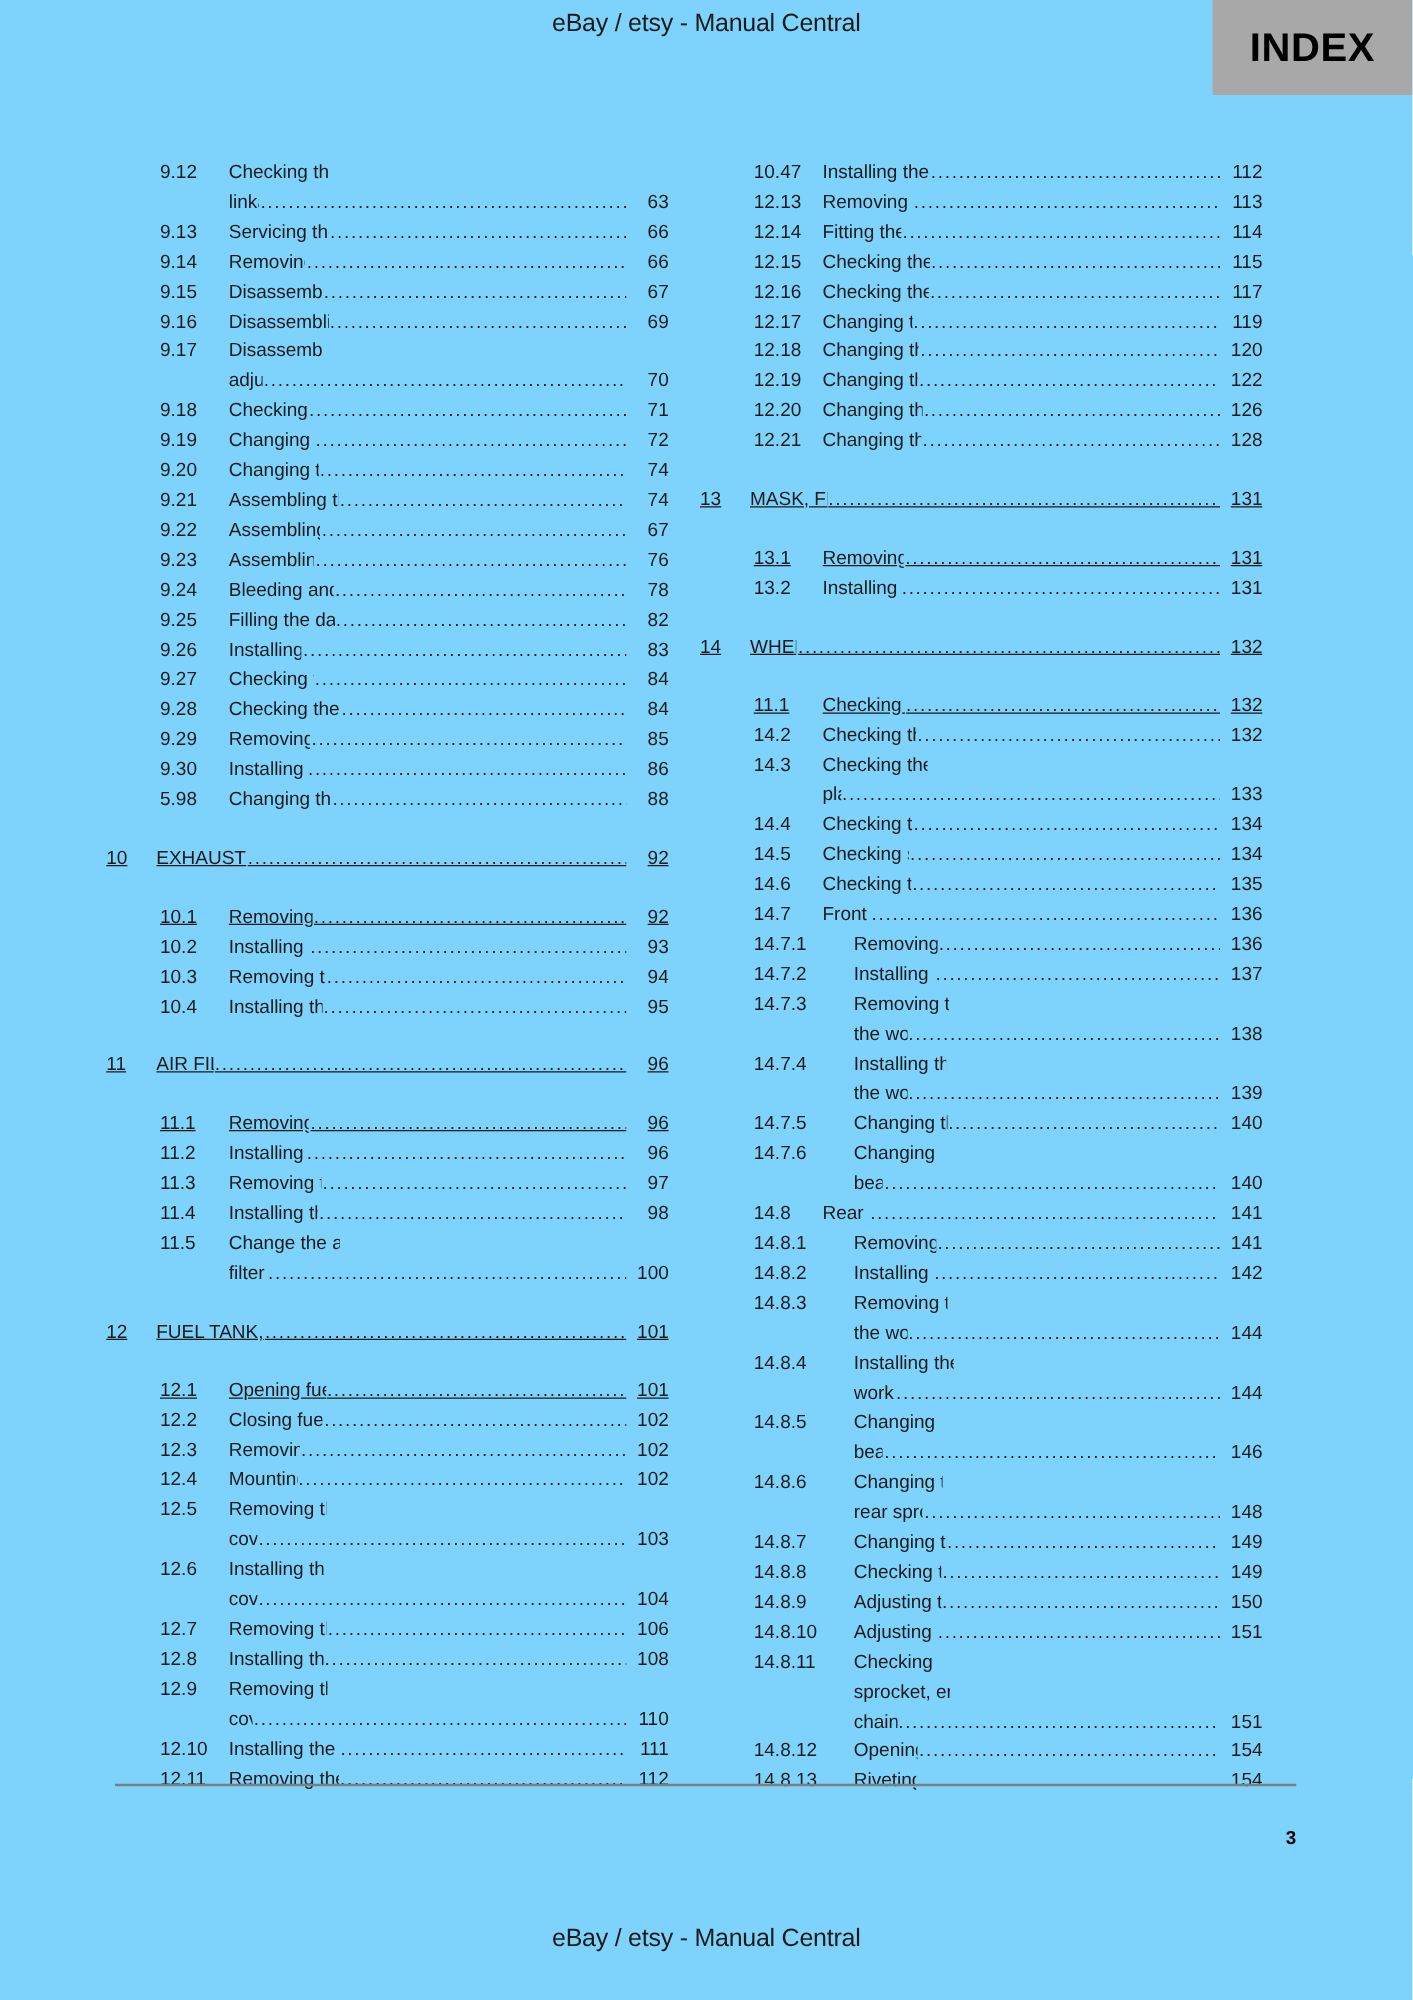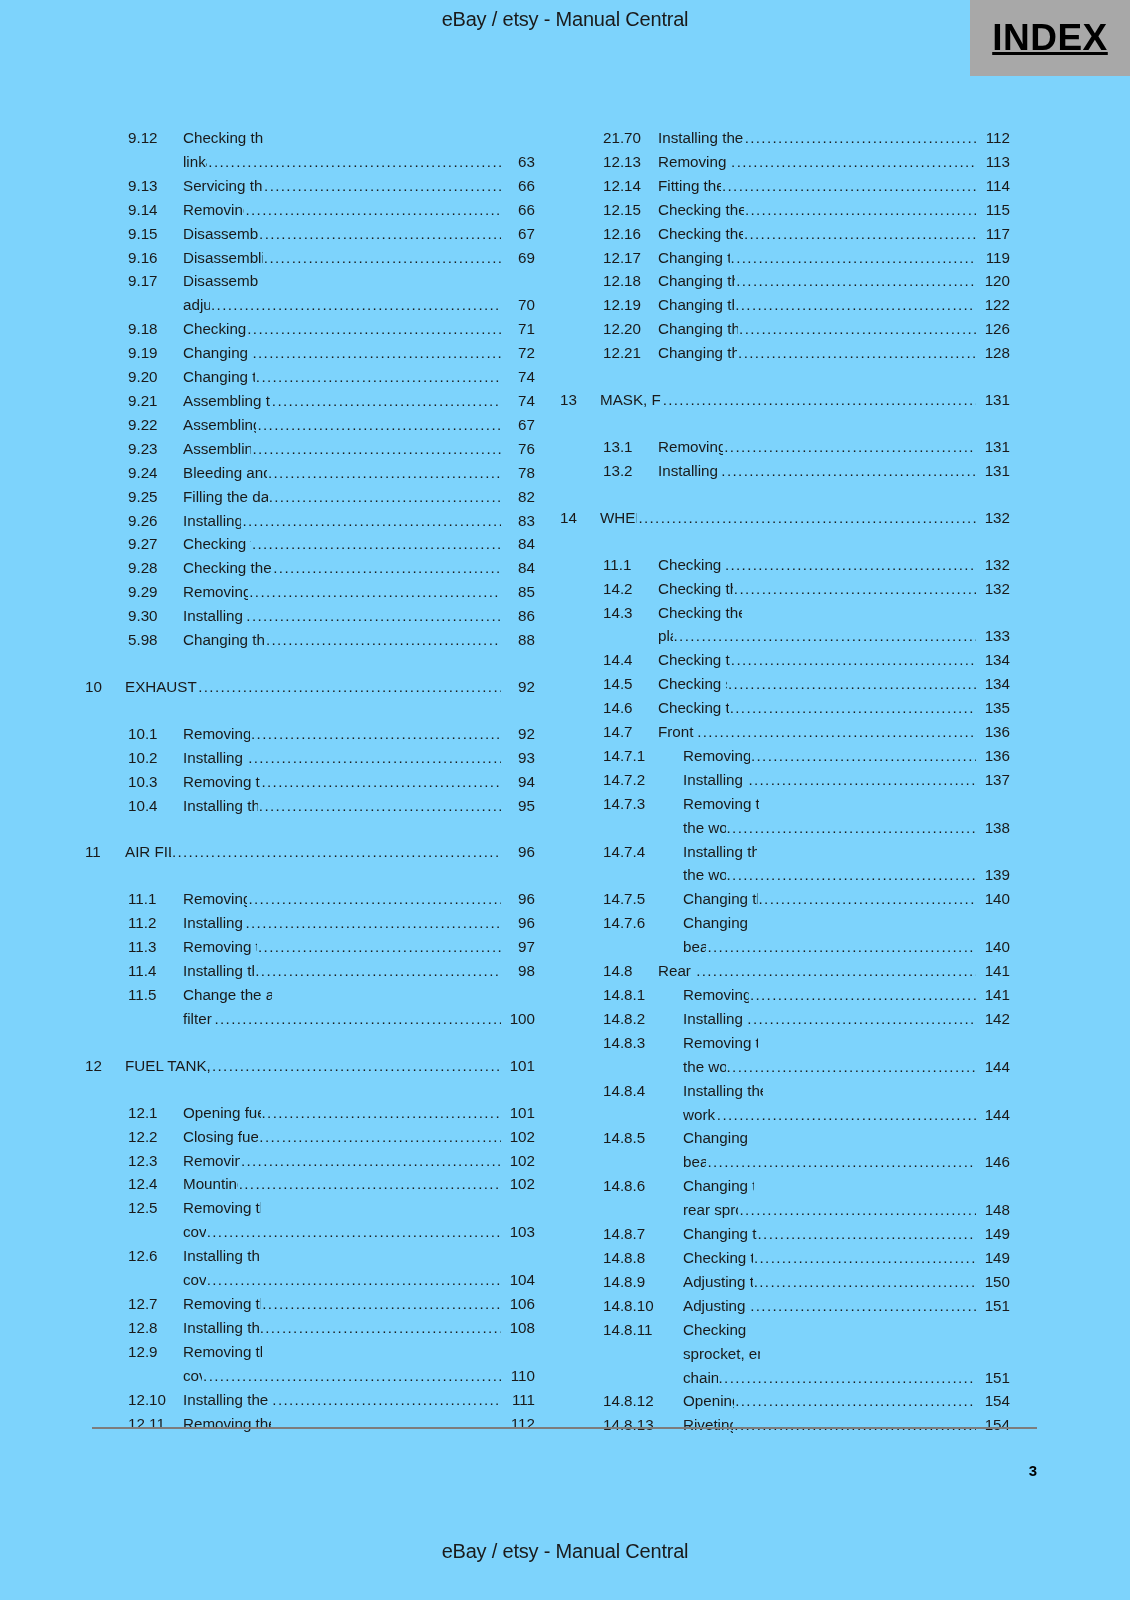--- a/index.html
+++ b/index.html
@@ -38,25 +38,24 @@
     right: 0;
     top: 0;
     width: 160px;
     height: 76px;
     background: #a8a8a8;
     display: flex;
     align-items: center;
     justify-content: center;
   }
   .index-tab-label {
-    font-size: 37px;
+    font-size: 32px;
     font-weight: 700;
     letter-spacing: 0.5px;
     color: #000000;
-    text-decoration: underline;
   }
 
   
   .columns {
     position: absolute;
     left: 0;
     top: 126px;
     width: 936px;
     display: flex;
     gap: 0px;
@@ -126,21 +125,21 @@
   .lvl3 .num { width: 80px; }
   .lvl3 .pg  { width: 30px; }
 
   
   .cont .num { visibility: hidden; }
 
   
   .entry.nowrap-line .leader,
   .entry.nowrap-line .pg { visibility: hidden; }
 
-  .gap-before { margin-top: 23px; }
+  .gap-before { margin-top: 23px; text-decoration: underline; }
 
   
   .footer-rule {
     position: absolute;
     left: 92px;
     top: 1427px;
     width: 945px;
     height: 2px;
     background: #7d7d7d;
   }
@@ -565,21 +564,21 @@
           <span class="num">12.11</span>
           <span class="body">
             <span class="title">Removing the rear left side cover</span>
             <span class="leader"></span>
             <span class="pg">112</span>
           </span>
         </div>
       </div>
     <div class="col col-right" id="col-right">
         <div class="entry lvl2">
-          <span class="num">21.70</span>
+          <span class="num">10.47</span>
           <span class="body">
             <span class="title">Installing the rear left side cover</span>
             <span class="leader"></span>
             <span class="pg">112</span>
           </span>
         </div>
         <div class="entry lvl2">
           <span class="num">12.13</span>
           <span class="body">
             <span class="title">Removing the rear fairing</span>

